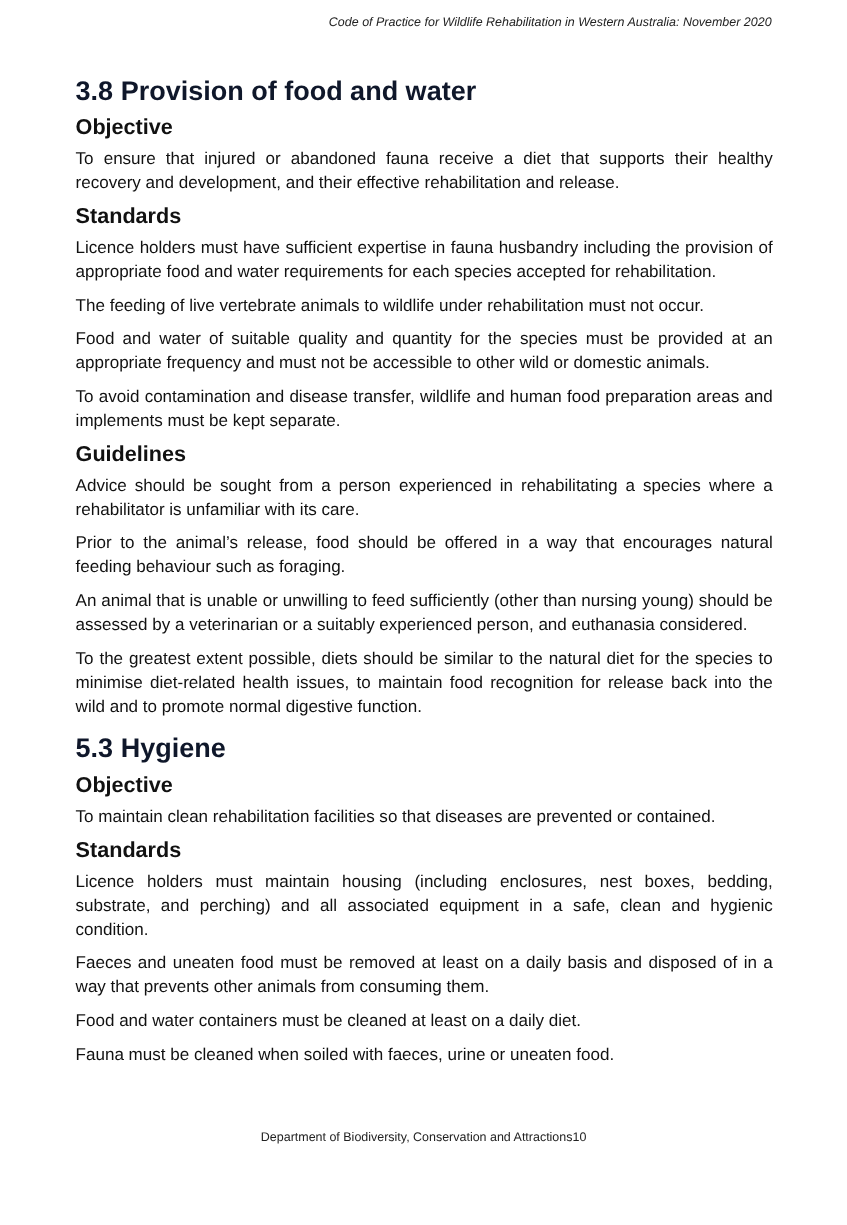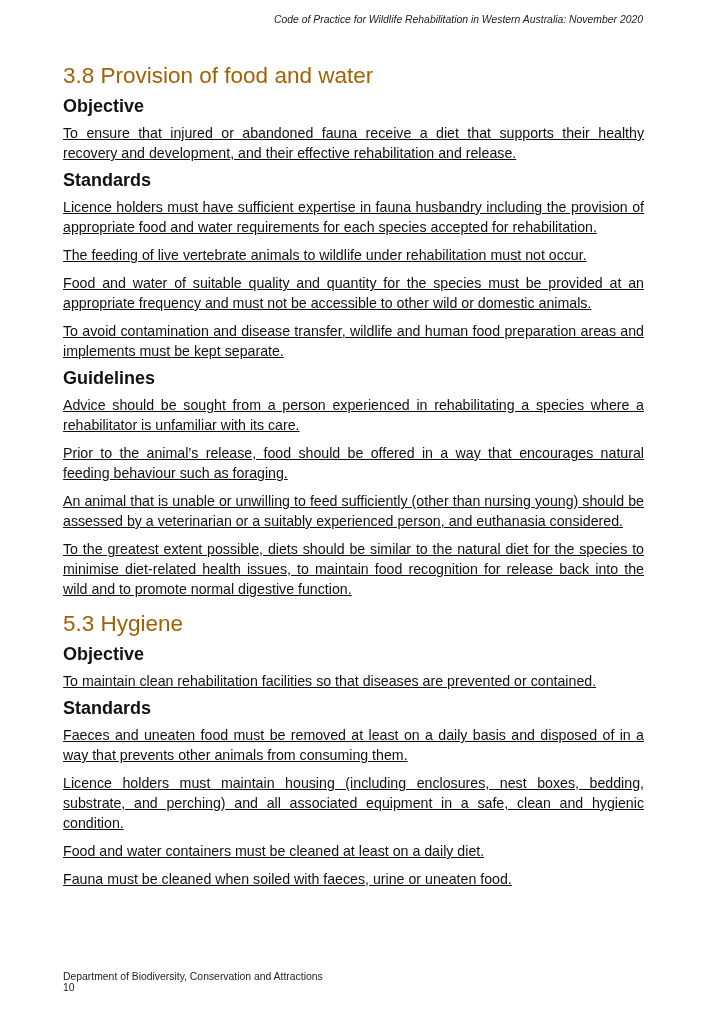--- a/index.html
+++ b/index.html
@@ -6,33 +6,33 @@
     body {
       width: 706px; height: 1021px; position: relative; overflow: hidden;
       font-family: "Liberation Sans", sans-serif; color: #111111;
     }
     .running-header {
       position: absolute; top: 14px; right: 63px;
       font-size: 10.4px; font-style: italic; color: #222;
     }
     .content { position: absolute; left: 63px; top: 61px; width: 581px; }
     h2 {
-      font-weight: normal; font-size: 22.5px; margin: 0 0 6px 0; line-height: 30px;
-      color: #a16207;
+      font-weight: bold; font-size: 22.5px; margin: 0 0 6px 0; line-height: 30px;
+      color: #0f172a;
     }
     h3 {
       font-size: 18px; font-weight: bold; margin: 0 0 8px 0; line-height: 18px;
     }
     p {
-      font-size: 14.2px; line-height: 20px; margin: 0 0 8px 0; text-align: justify; text-decoration: underline;
+      font-size: 14.2px; line-height: 20px; margin: 0 0 8px 0; text-align: justify;
     }
     .sec2 { margin-top: 10px; }
     .footer {
-      position: absolute; top: 971px; left: 63px; right: 63px;
-      font-size: 10.4px; color: #222; display: flex; justify-content: flex-start; flex-direction: column;
+      position: absolute; top: 943px; left: 63px; right: 63px;
+      font-size: 10.4px; color: #222; display: flex; justify-content: center;
     }
   </style>
 </head>
 <body>
 
 <div class="running-header">Code of Practice for Wildlife Rehabilitation in Western Australia: November 2020</div>
 
 <div class="content">
 
   <section>
@@ -49,22 +49,22 @@
     <p>Prior to the animal’s release, food should be offered in a way that encourages natural feeding behaviour such as foraging.</p>
     <p>An animal that is unable or unwilling to feed sufficiently (other than nursing young) should be assessed by a veterinarian or a suitably experienced person, and euthanasia considered.</p>
     <p>To the greatest extent possible, diets should be similar to the natural diet for the species to minimise diet-related health issues, to maintain food recognition for release back into the wild and to promote normal digestive function.</p>
   </section>
 
   <section class="sec2">
     <h2>5.3 Hygiene</h2>
     <h3>Objective</h3>
     <p>To maintain clean rehabilitation facilities so that diseases are prevented or contained.</p>
     <h3>Standards</h3>
+    <p>Licence holders must maintain housing (including enclosures, nest boxes, bedding, substrate, and perching) and all associated equipment in a safe, clean and hygienic condition.</p>
     <p>Faeces and uneaten food must be removed at least on a daily basis and disposed of in a way that prevents other animals from consuming them.</p>
-    <p>Licence holders must maintain housing (including enclosures, nest boxes, bedding, substrate, and perching) and all associated equipment in a safe, clean and hygienic condition.</p>
     <p>Food and water containers must be cleaned at least on a daily diet.</p>
     <p>Fauna must be cleaned when soiled with faeces, urine or uneaten food.</p>
   </section>
 </div>
 
 <div class="footer">
   <span>Department of Biodiversity, Conservation and Attractions</span>
   <span>10</span>
 </div>
 

